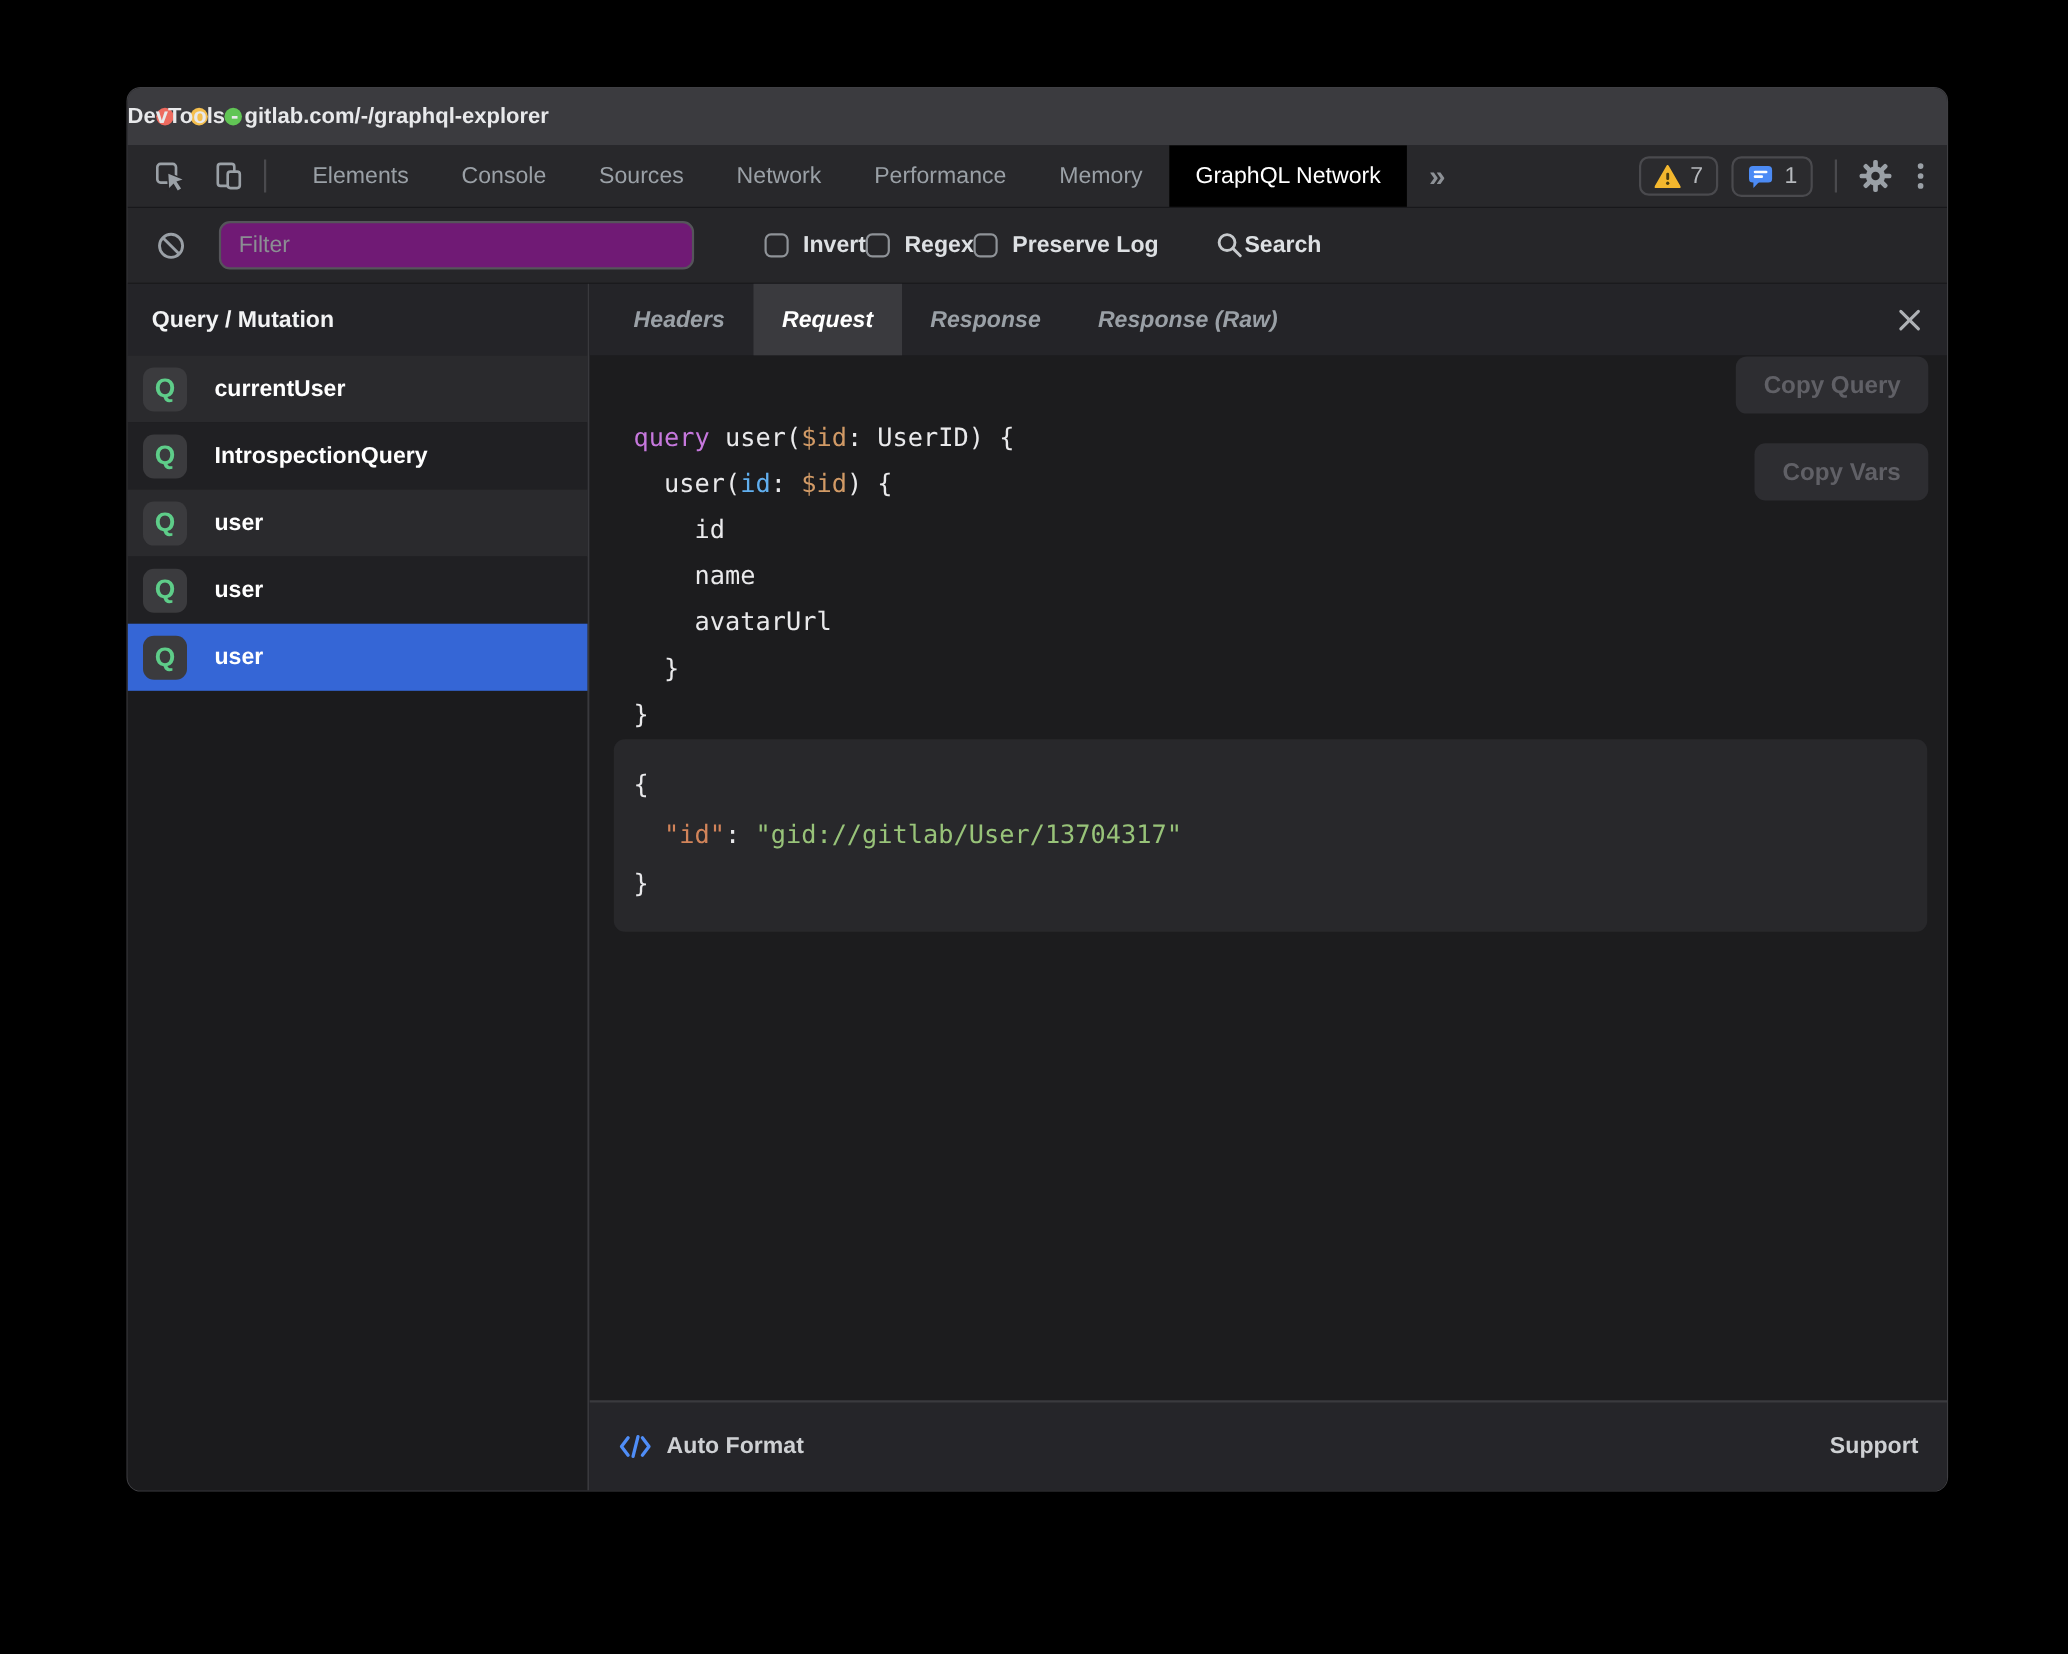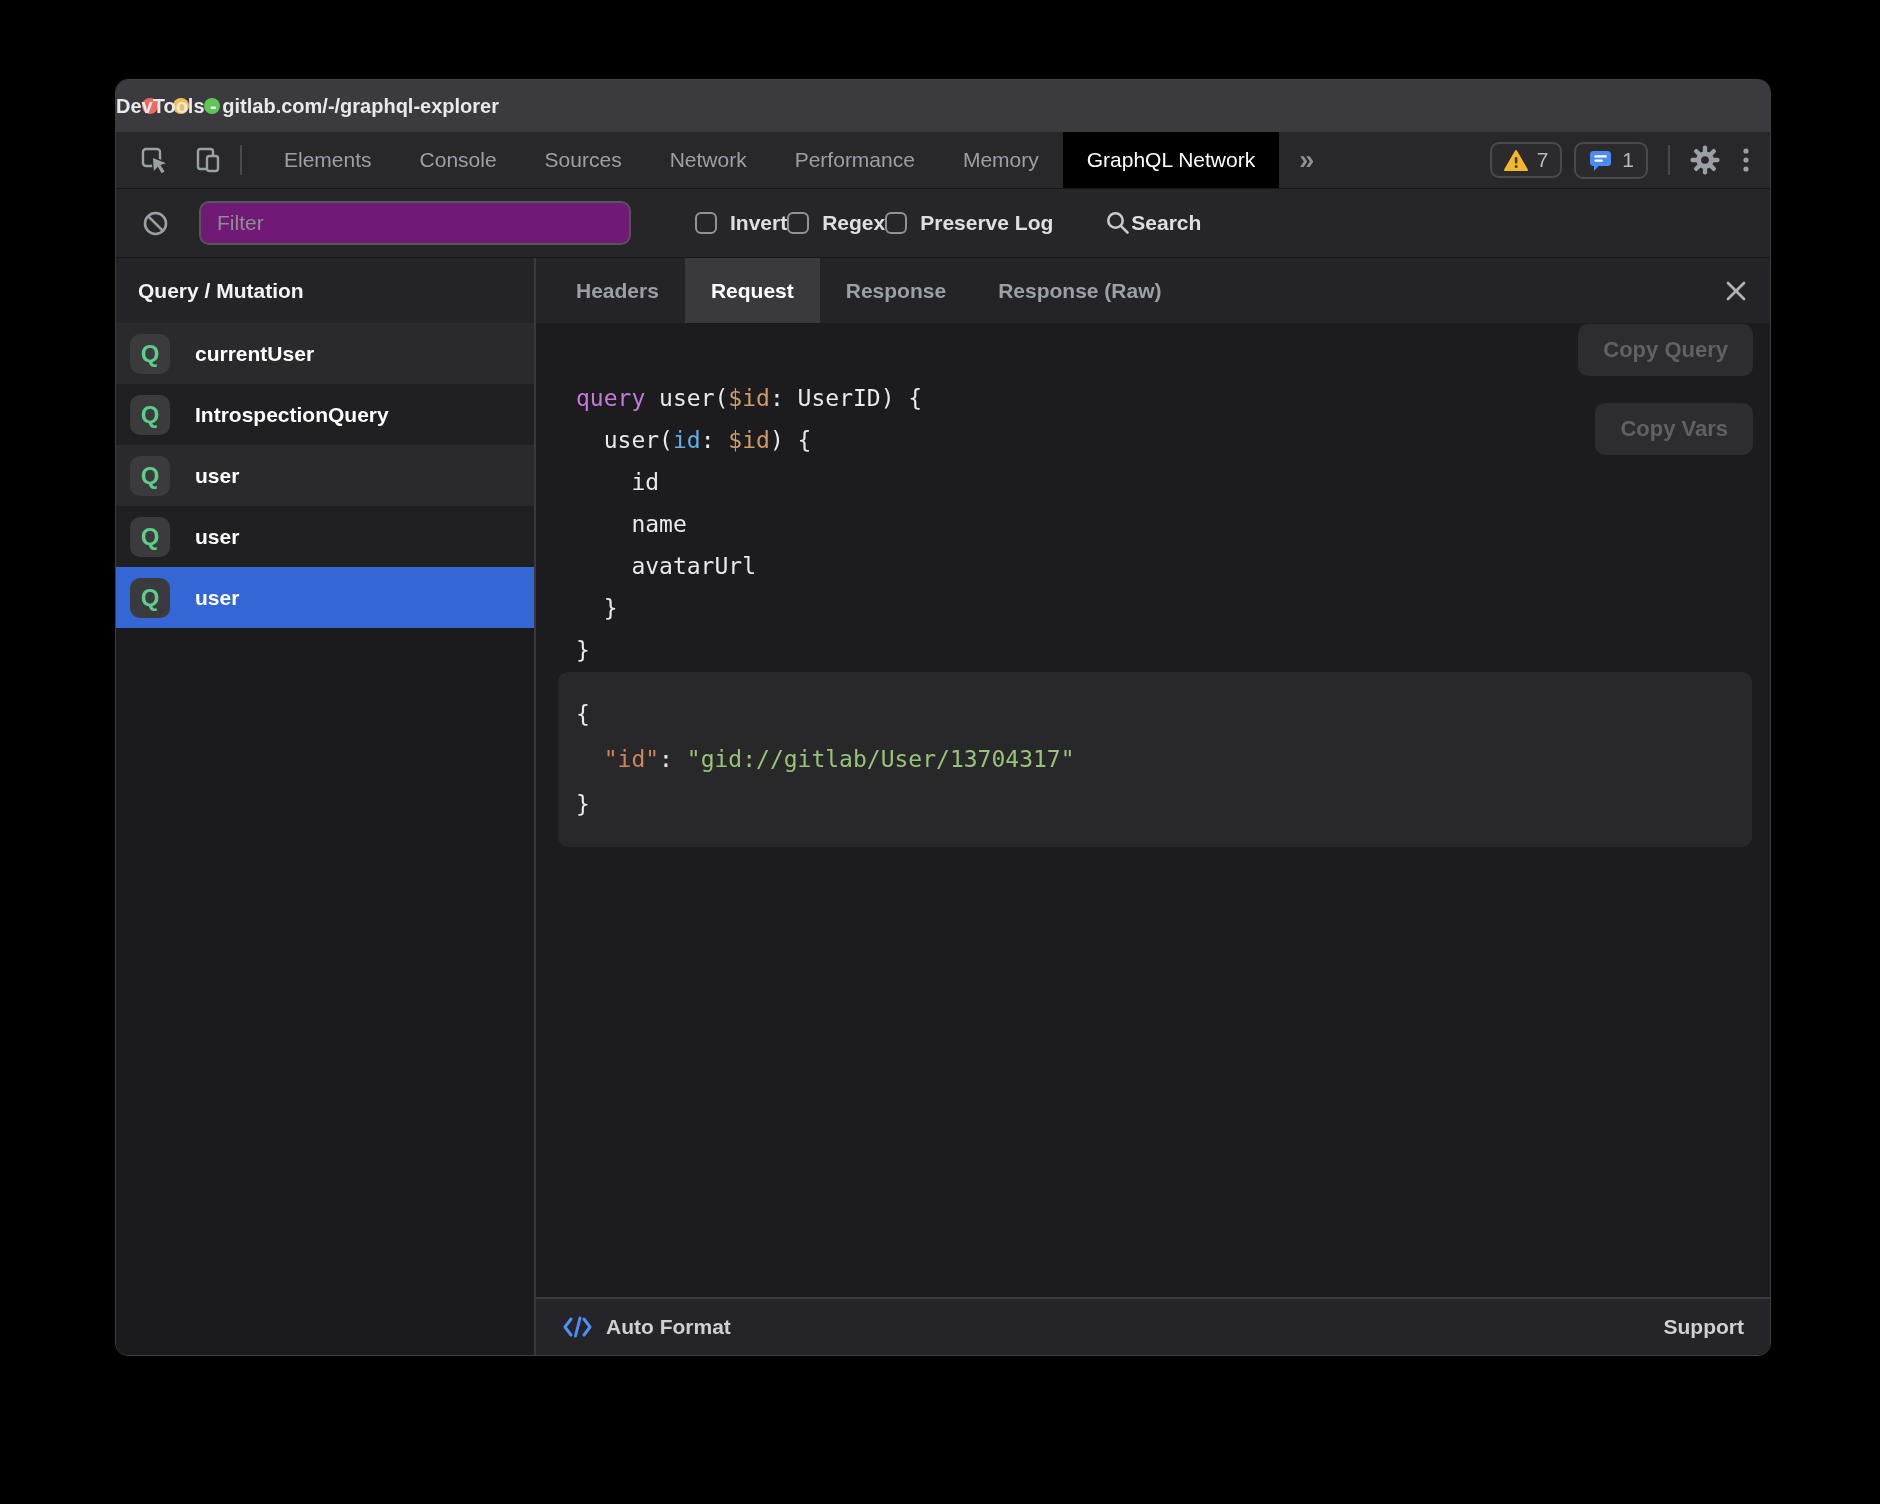--- a/index.html
+++ b/index.html
@@ -53,42 +53,42 @@
   .qrow{height:61px;flex:0 0 61px;display:flex;align-items:center;padding-left:14px;cursor:pointer;}
   .qrow.alt-a{background:#2a2a2d;}
   .qrow.alt-b{background:#202023;}
   .qrow.selected{background:var(--accent-blue,#3566d6);}
   .q-badge{width:40px;height:40px;border-radius:10px;background:#3b3b3e;color:var(--badge-green,#5ecd89);
            font-size:24px;font-weight:700;display:flex;align-items:center;justify-content:center;}
   .q-label{margin-left:25px;color:#fff;font-size:21px;font-weight:700;}
   
   .main{flex:1;display:flex;flex-direction:column;background:#1c1c1e;min-width:0;}
   .main-tabs{height:65px;flex:0 0 65px;background:#242428;display:flex;align-items:stretch;
-             padding-left:14px;position:relative;}
+             padding-left:14px;position:relative;font-style:italic;}
   .mtab{display:flex;align-items:center;padding:0 26px;color:#9aa0a6;font-size:21px;font-weight:600;cursor:pointer;}
   .mtab.selected{background:#3a3a3e;color:#fff;}
   .close-x{position:absolute;right:22px;top:0;bottom:0;display:flex;align-items:center;cursor:pointer;}
   .main-body{flex:1;position:relative;min-height:0;font-family:"DejaVu Sans Mono",monospace;}
   .code{position:absolute;left:40px;top:54px;font-size:23px;line-height:42px;white-space:pre;}
   .code-line{white-space:pre;}
   .tok-keyword{color:var(--syn-keyword,#c678dd);}
   .tok-var{color:var(--syn-variable,#d19a66);}
   .tok-attr{color:var(--syn-attr,#61afef);}
   .tok-plain{color:var(--syn-plain,#e9e9eb);}
   .tok-key{color:var(--syn-key,#d2845a);}
   .tok-string{color:var(--syn-string,#98c379);}
   .copy-btn{position:absolute;background:#2d2d31;color:#606066;font-size:22px;font-weight:700;
             font-family:"Liberation Sans",sans-serif;border:none;border-radius:10px;
             padding:13px 25px;cursor:pointer;}
   .copy-query{top:1px;right:17px;}
   .copy-vars{top:80px;right:17px;}
   .vars-box{position:absolute;left:22px;right:18px;top:349px;background:#28282b;border-radius:10px;
             padding:20px 18px;font-size:23px;line-height:45px;}
   .main-footer{height:56px;flex:0 0 56px;background:#252529;border-top:2px solid #3a3a3e;
-               display:flex;align-items:center;padding:0 26px;}
+               display:flex;align-items:center;padding:12px 26px;}
   .footer-left{display:flex;align-items:center;gap:13px;cursor:pointer;}
   .footer-label{color:#ced0d3;font-size:21px;font-weight:700;}
   .footer-spacer{flex:1;}
 </style>
 </head>
 <body>
 
 <div class="screen">
   <div class="window">
 

